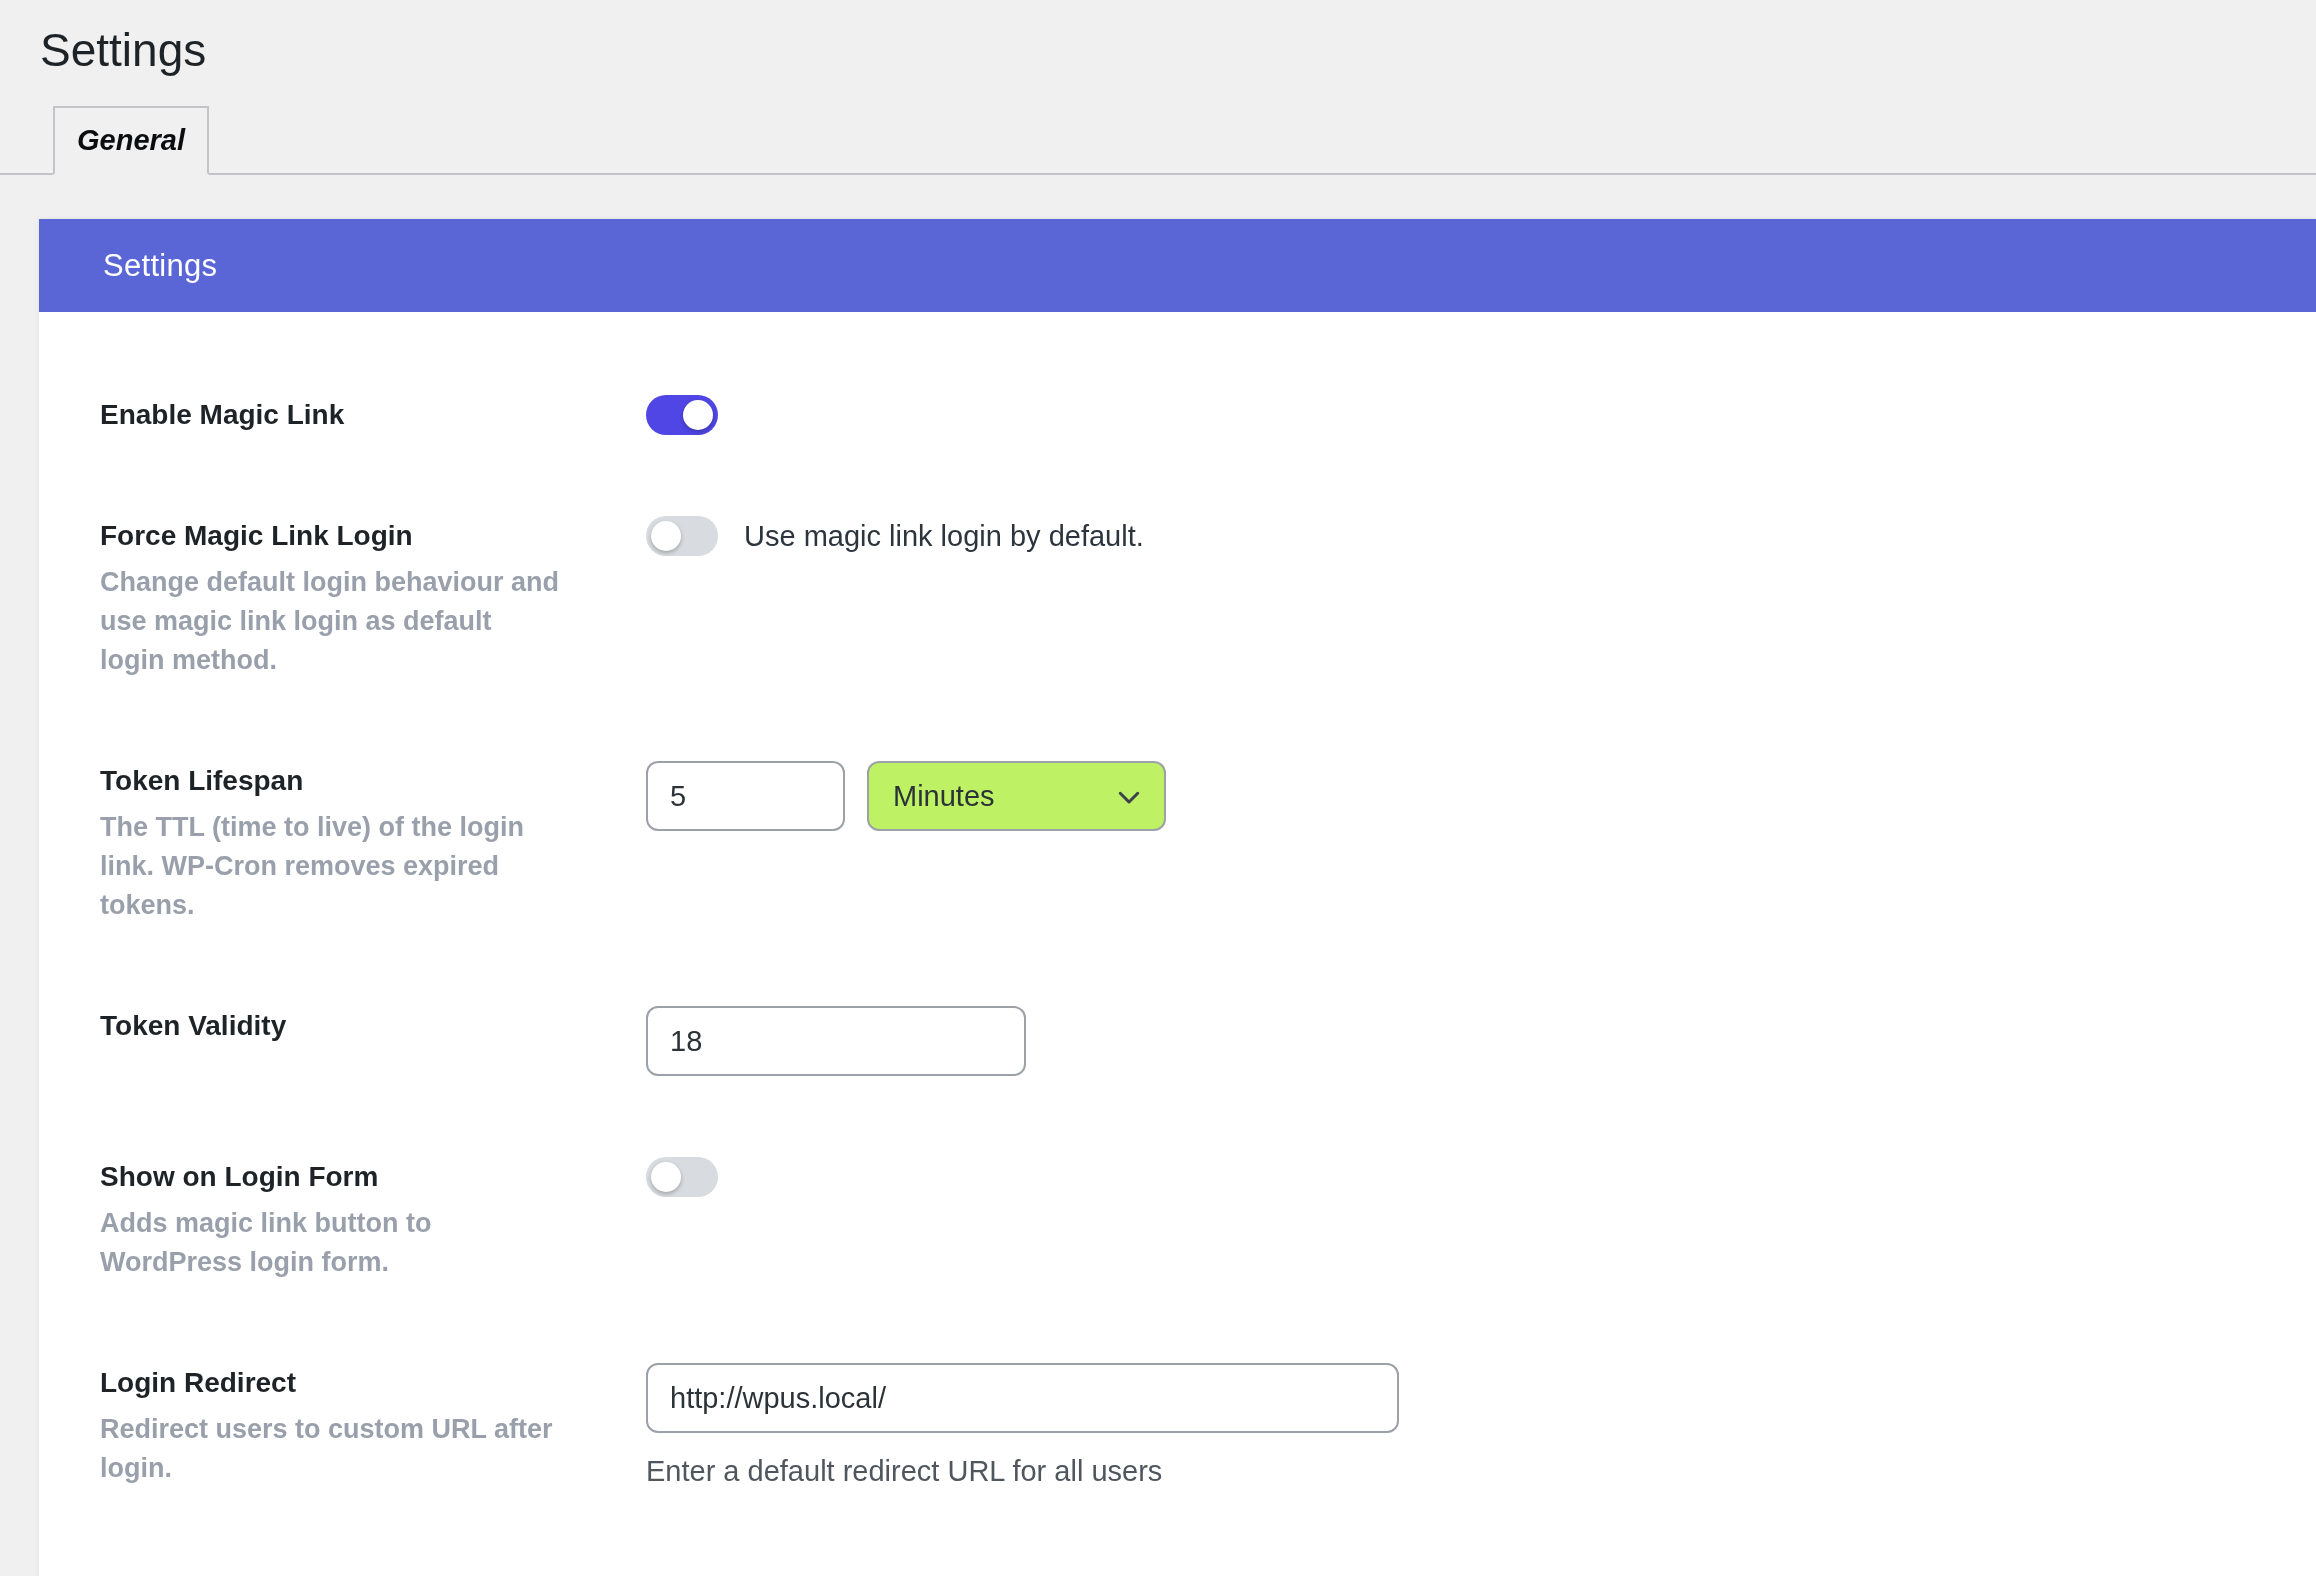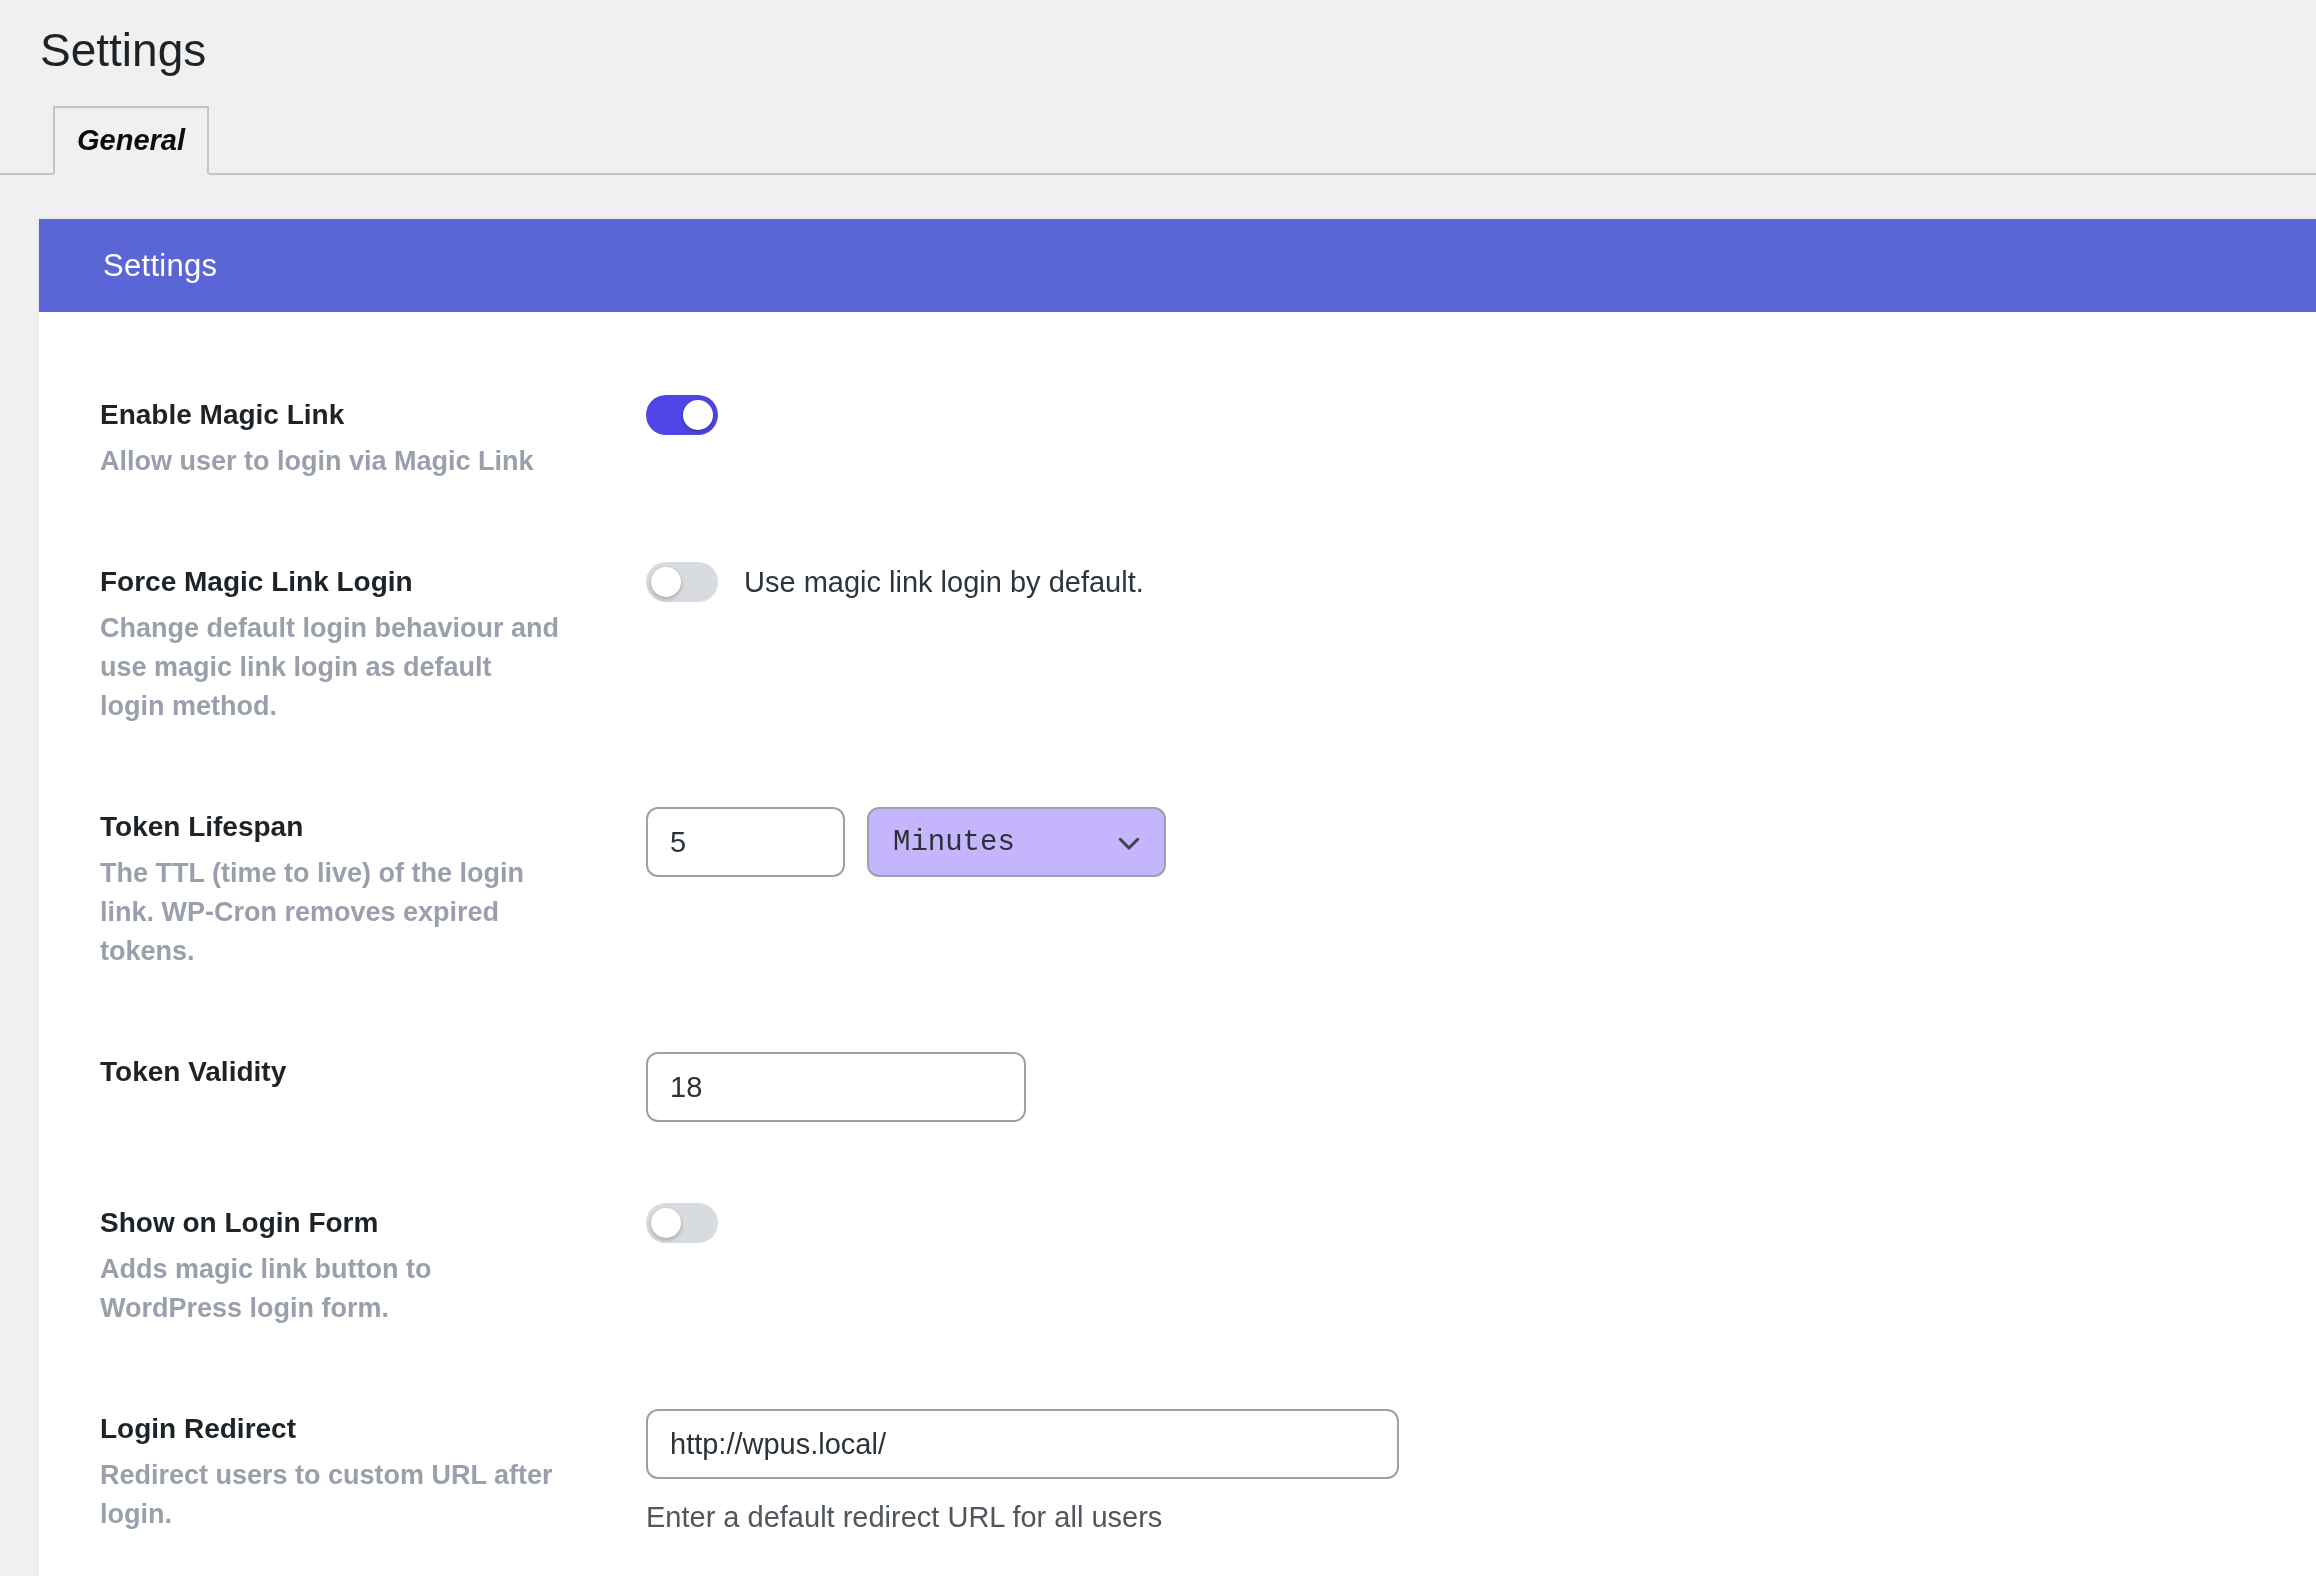--- a/index.html
+++ b/index.html
@@ -157,24 +157,24 @@
   }
   .unit-select {
     -webkit-appearance: none;
     appearance: none;
     box-sizing: border-box;
     width: 299px;
     height: 70px;
     border: 2px solid var(--input-border, #9ca1a7);
     border-radius: 12px;
     padding: 0 70px 0 24px;
-    font-family: Liberation Mono, monospace;
+    font-family: Liberation Sans, sans-serif;
     font-size: 29px;
     color: #2c3338;
-    background: #c4b5fd;
+    background: #bef264;
     cursor: pointer;
   }
   .select-chevron {
     position: absolute;
     right: 22px;
     top: 21px;
     pointer-events: none;
   }
   .control-stack { display: flex; flex-direction: column; }
   .helper-text {
@@ -197,21 +197,20 @@
   <div class="card">
     <div class="card-header">
       <span class="card-header-title">Settings</span>
     </div>
 
     <div class="card-body">
 
       <div class="row">
         <div class="row-main">
           <div class="row-label">Enable Magic Link</div>
-          <div class="row-desc">Allow user to login via Magic Link</div>
         </div>
         <div class="row-control">
           <button class="toggle on" role="switch" aria-checked="true">
             <span class="knob"></span>
           </button>
         </div>
       </div>
 
       <div class="row">
         <div class="row-main">

